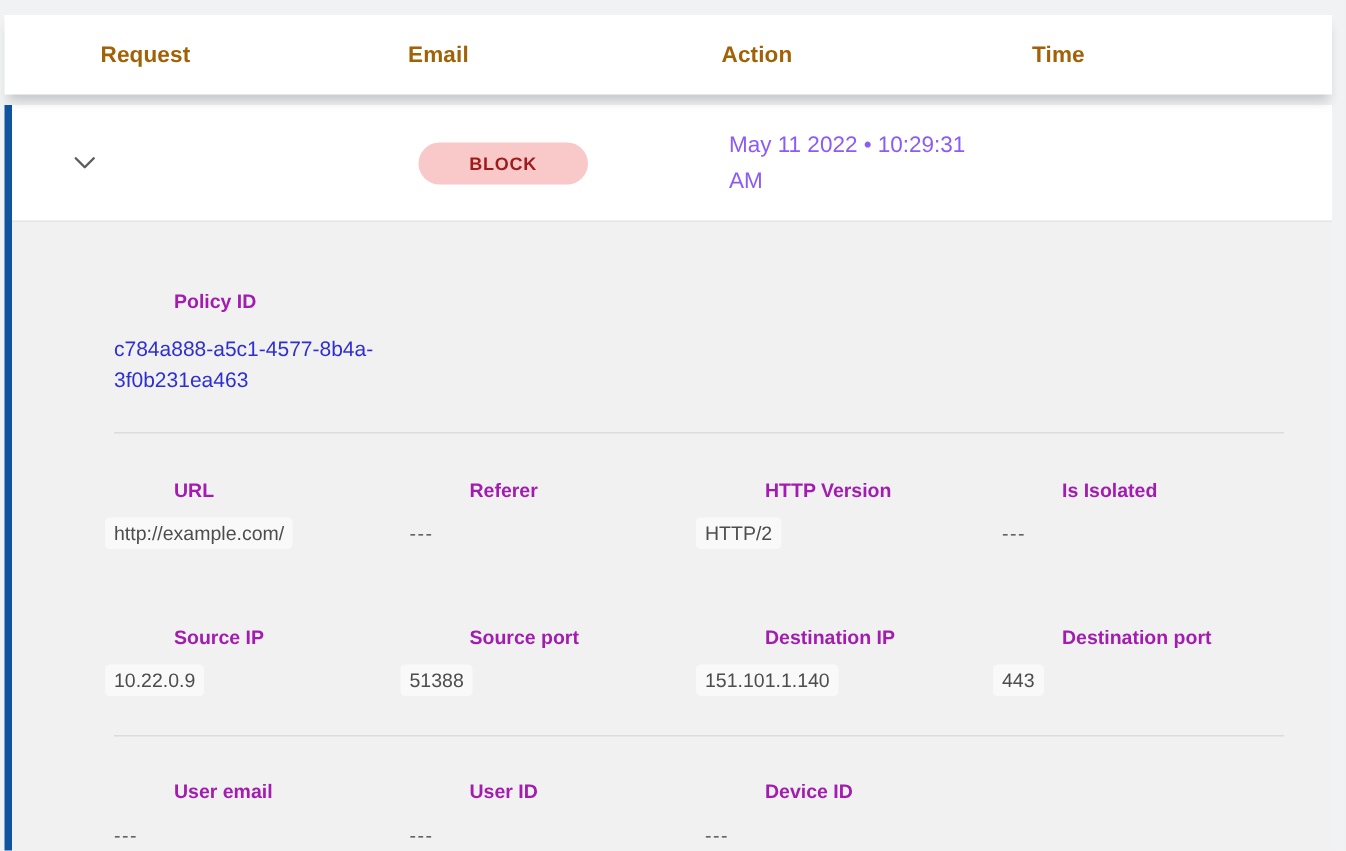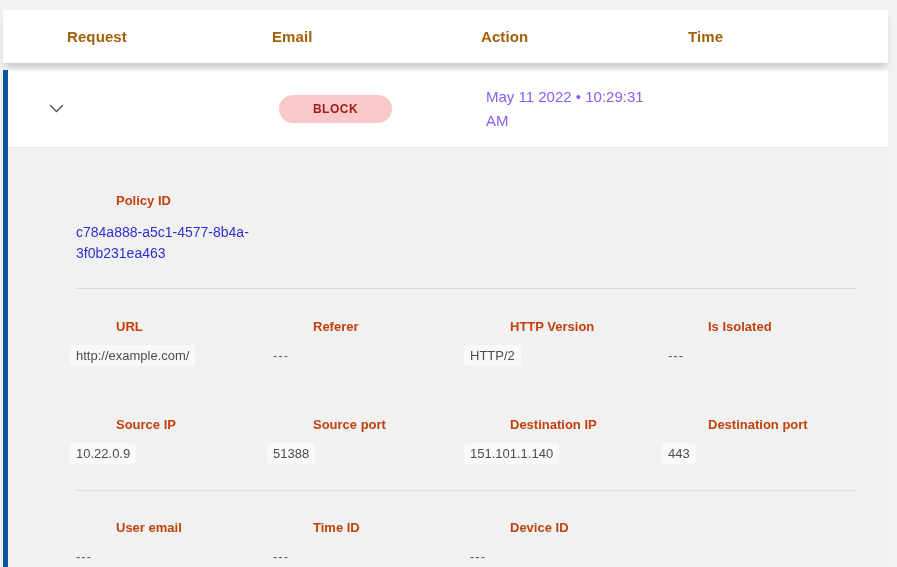--- a/index.html
+++ b/index.html
@@ -77,21 +77,21 @@
   
   .detail-panel {
     background: #f1f1f2;
     min-height: 419px;
     padding: 45px 23px 10px 68px;
   }
   .policy-block { margin-bottom: 24px; }
   .field-label {
     font-size: 13px;
     font-weight: bold;
-    color: #c2410c;
+    color: #a21caf;
     margin-bottom: 14px;
     padding-left: 40px;
   }
   .policy-link {
     display: inline-block;
     width: 192px;
     font-size: 14px;
     line-height: 21px;
     color: #2f2fd0;
     text-decoration: none;
@@ -194,21 +194,21 @@
             <div class="field-value"><span class="chip">443</span></div>
           </div>
         </div>
       <hr class="divider">
       <div class="field-row row-3">
           <div>
             <div class="field-label">User email</div>
             <div class="field-value"><span class="dash">---</span></div>
           </div>
           <div>
-            <div class="field-label">Time ID</div>
+            <div class="field-label">User ID</div>
             <div class="field-value"><span class="dash">---</span></div>
           </div>
           <div>
             <div class="field-label">Device ID</div>
             <div class="field-value"><span class="dash">---</span></div>
           </div>
         </div>
 
     </div>
   </div>

